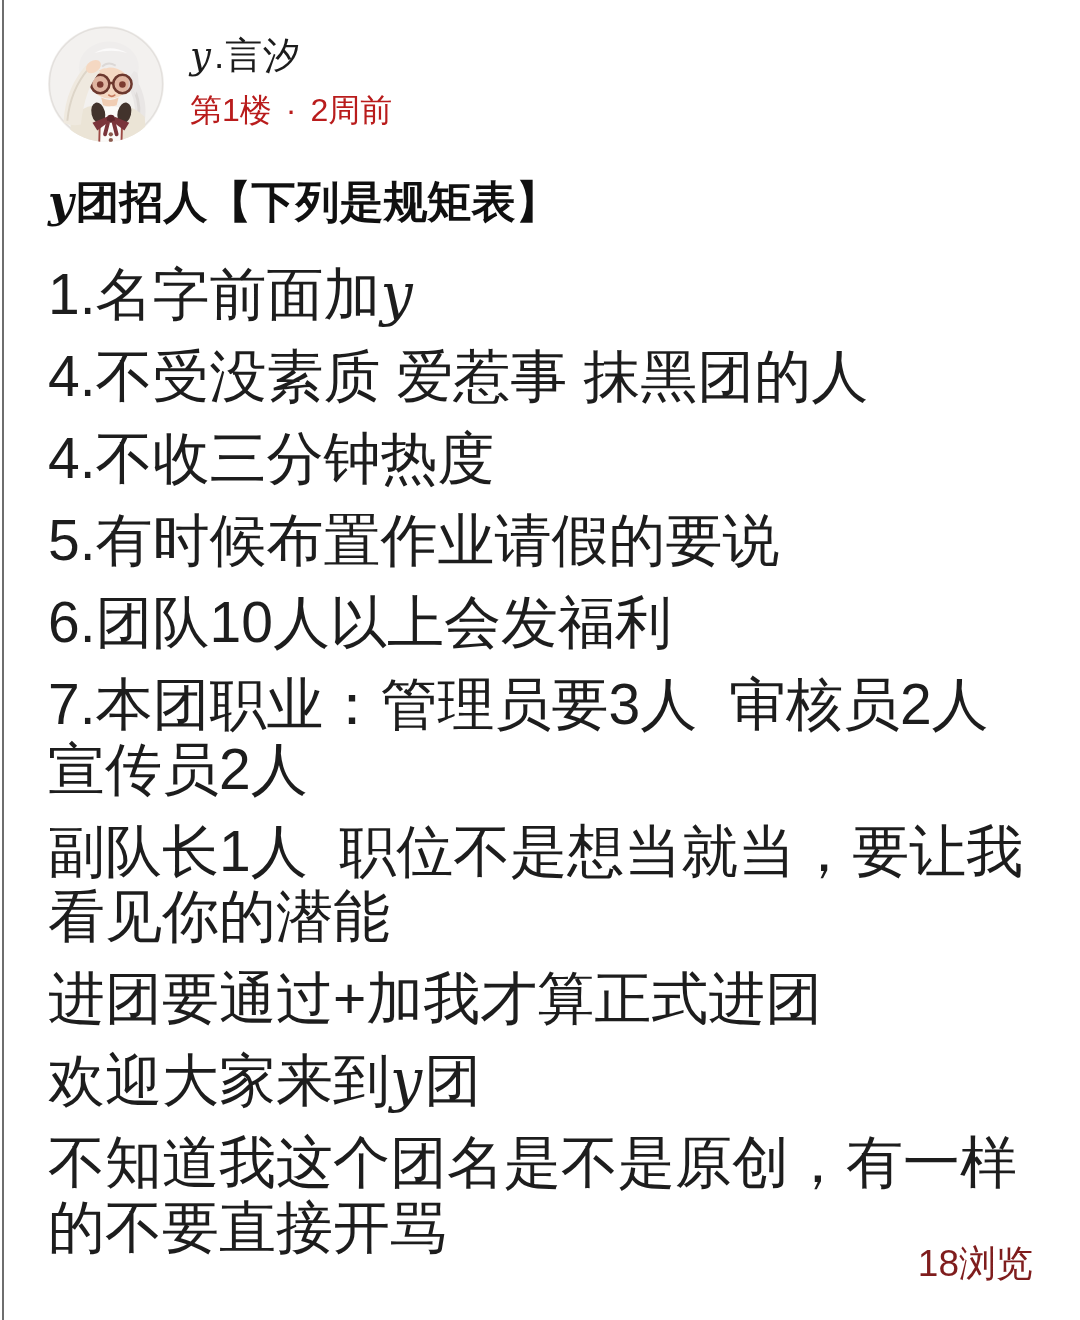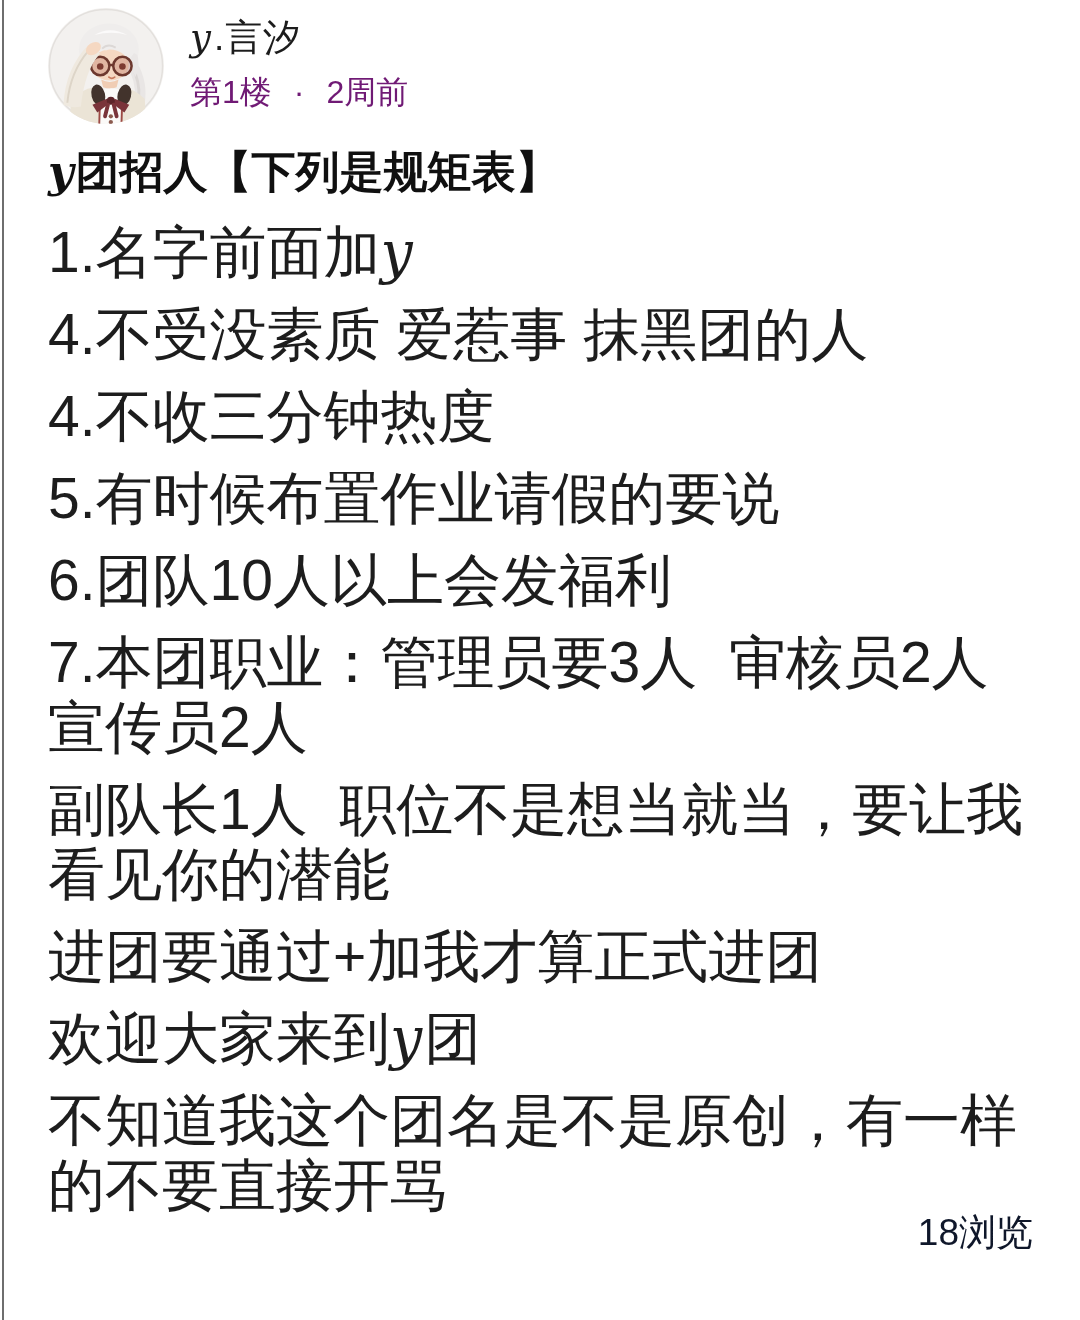--- a/index.html
+++ b/index.html
@@ -5,55 +5,55 @@
   html,body{margin:0;padding:0;}
   body{
     width:1080px;height:1320px;background:#ffffff;position:relative;overflow:hidden;
     font-family:"Liberation Sans","DejaVu Sans",sans-serif;
     -webkit-font-smoothing:antialiased;
   }
   .left-border{
     position:absolute;left:2px;top:0;bottom:0;width:2px;background:#6e6e6e;
   }
   .post{
-    padding:8px 32px 0 48px;
+    padding:26px 32px 0 48px;
   }
   .header{
     display:flex;align-items:flex-start;gap:26px;
   }
   .avatar{
     width:116px;height:116px;border-radius:50%;overflow:hidden;flex:none;
     background:#f3f1ef;
   }
   .avatar svg{display:block;width:116px;height:116px;}
   .author-block{padding-top:8px;}
   .author{
     font-size:37px;line-height:44px;color:#1c1c1c;font-weight:500;letter-spacing:1px;
   }
   .meta{
-    margin-top:13px;display:flex;align-items:center;gap:22px;
-    font-size:32px;line-height:38px;color:#701a75;font-weight:400;
+    margin-top:13px;display:flex;align-items:center;gap:14px;
+    font-size:32px;line-height:38px;color:#b91c1c;font-weight:400;
   }
   .title{
     margin:22px 0 22px 0;
-    font-size:44px;line-height:52px;color:#101010;font-weight:800;
+    font-size:44px;line-height:76px;color:#101010;font-weight:800;
   }
   .content p{
     margin:0 0 17px 0;
     font-size:57px;line-height:65px;color:#1d1d1d;font-weight:400;
     white-space:pre-wrap;
   }
   .ital-y{
     font-family:"DejaVu Serif","Liberation Serif",serif;
     font-style:italic;
     padding-right:2px;
   }
   .views{
-    position:absolute;right:47px;top:1212px;
-    font-size:37px;line-height:42px;color:#0f172a;
+    position:absolute;right:47px;top:1243px;
+    font-size:37px;line-height:42px;color:#7f1d1d;
   }
 </style>
 </head>
 <body>
 
 <div class="left-border"></div>
 
 <div class="post">
 
   <div class="header">

